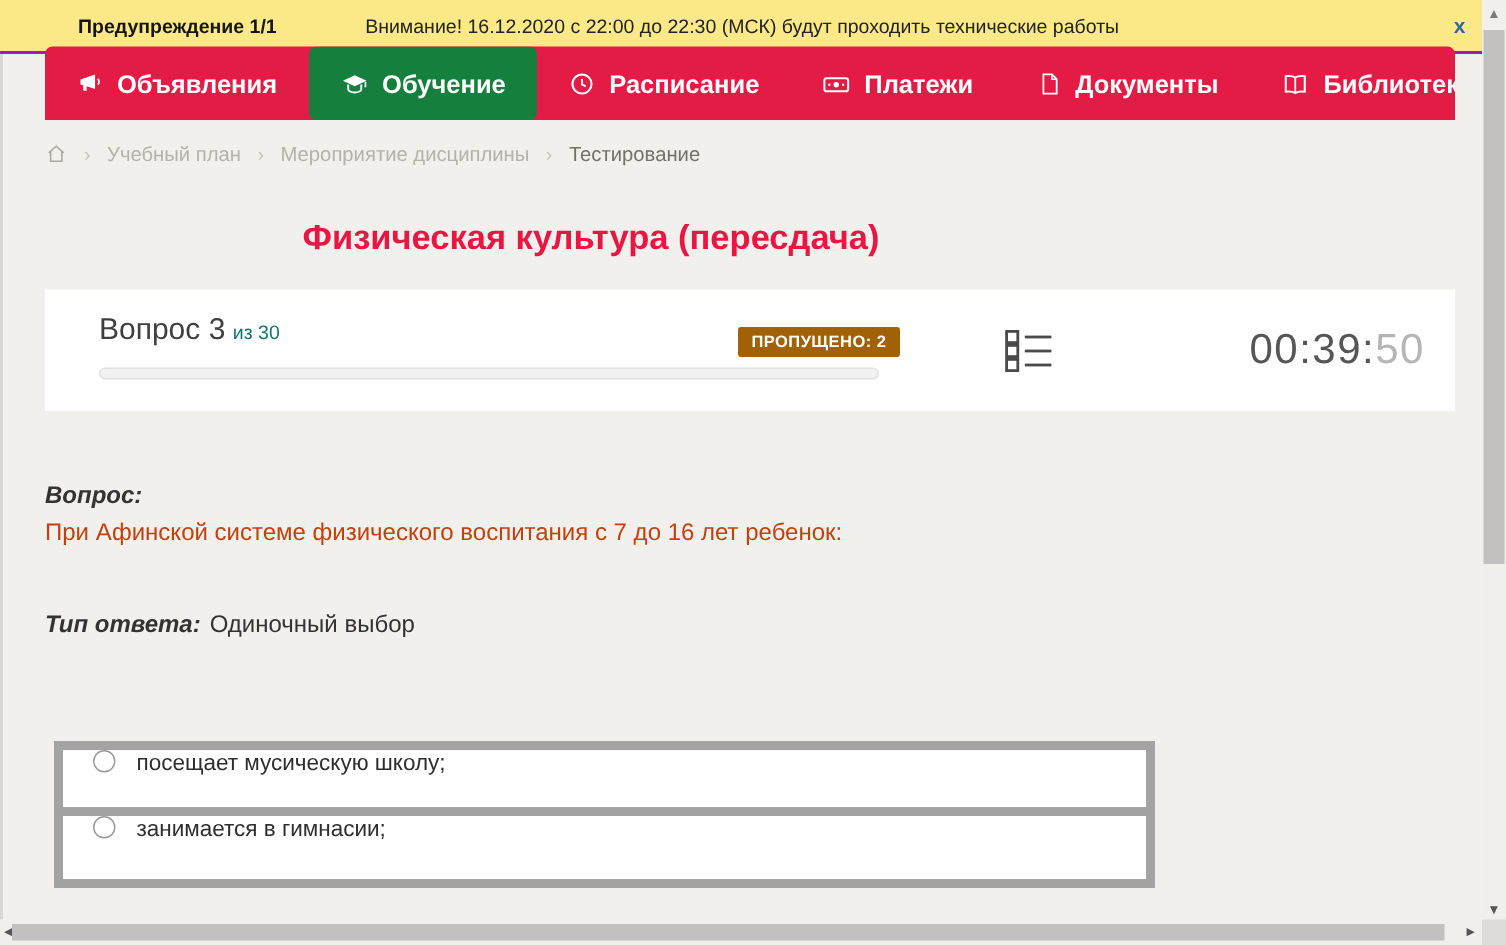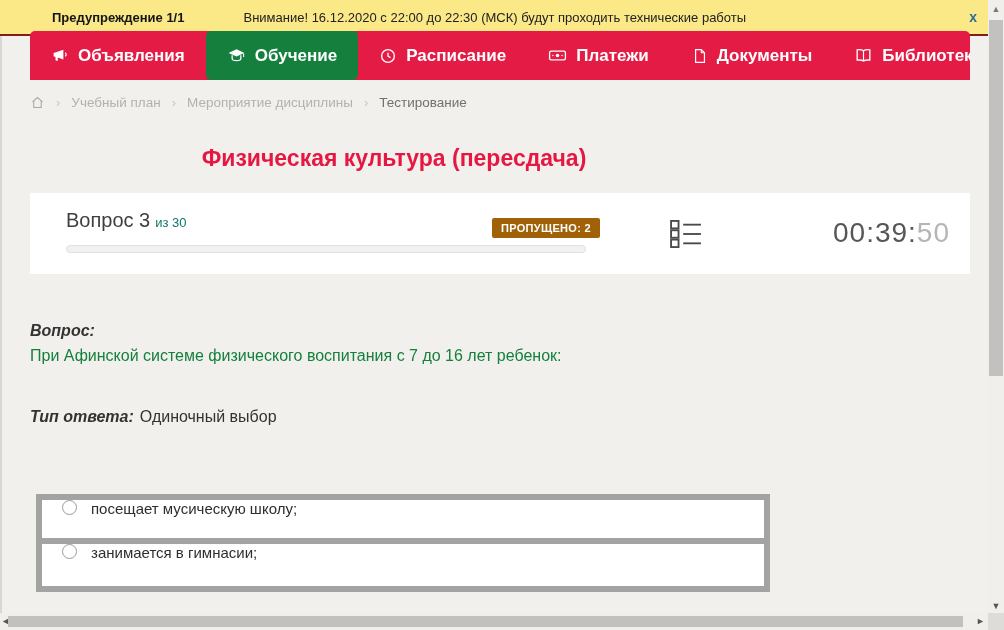--- a/index.html
+++ b/index.html
@@ -8,38 +8,38 @@
     font-family:"Liberation Sans", sans-serif;
     background:#f1f0ec;
     position:relative;
     color:#333;
   }
   .edge-line { position:absolute; left:0; top:0; width:2px; height:630px; background:#d8d7d3; }
 
   
   .banner {
     position:absolute; left:0; top:0; width:988px; height:36px;
-    background:#fbe886; border-bottom:2px solid #7f1d1d;
+    background:#fbe886; border-bottom:2px solid #a21caf;
     display:flex; align-items:center; font-size:13px;
   }
   .banner-title { font-weight:bold; color:#151515; margin-left:52px; }
   .banner-msg { color:#222; margin-left:59px; }
   .banner-close {
     position:absolute; right:11px; top:50%; transform:translateY(-50%);
     color:#2d6a9f; font-weight:bold; font-size:14px; cursor:pointer;
   }
 
   
   .navbar {
     position:absolute; left:30px; top:31px; width:940px; height:49px;
     background:#e31b45; border-radius:5px 5px 0 0;
     display:flex; align-items:stretch; overflow:hidden;
   }
   .nav-item {
-    display:flex; align-items:center; gap:9px; padding:0 21px;
+    display:flex; gap:9px; padding:16px 21px;
     color:#fff; font-weight:bold; font-size:17px; cursor:pointer; white-space:nowrap;
   }
   .nav-item.active { background:#15803d; border-radius:5px; }
   .nav-item svg { display:block; }
 
   
   .breadcrumb {
     position:absolute; left:30px; top:92px; height:20px;
     display:flex; align-items:center; gap:11px;
     font-size:13.5px; color:#b3b2ac;
@@ -74,21 +74,21 @@
   }
   .timer .secs { color:#b5b5b5; }
   .progress {
     position:absolute; left:36px; top:52px; width:520px; height:8px;
     background:#f1f1f1; border:1px solid #e1e1e1; border-radius:4px; overflow:hidden;
   }
   .progress-fill { height:100%; background:#e61843; width:0; }
 
   
   .q-label { position:absolute; left:30px; top:322px; font-size:16px; font-weight:bold; font-style:italic; color:#333; }
-  .q-text  { position:absolute; left:30px; top:347px; font-size:16px; color:#15803d; }
+  .q-text  { position:absolute; left:30px; top:347px; font-size:16px; color:#c2410c; }
   .type-row { position:absolute; left:30px; top:408px; font-size:16px; color:#333; }
   .type-label { font-weight:bold; font-style:italic; margin-right:6px; }
 
   
   .option {
     position:absolute; left:36px; width:734px; height:54px;
     background:#fff; border:6px solid #a3a3a3;
     display:flex; align-items:flex-start; cursor:pointer;
   }
   .option-1 { top:494px; }

